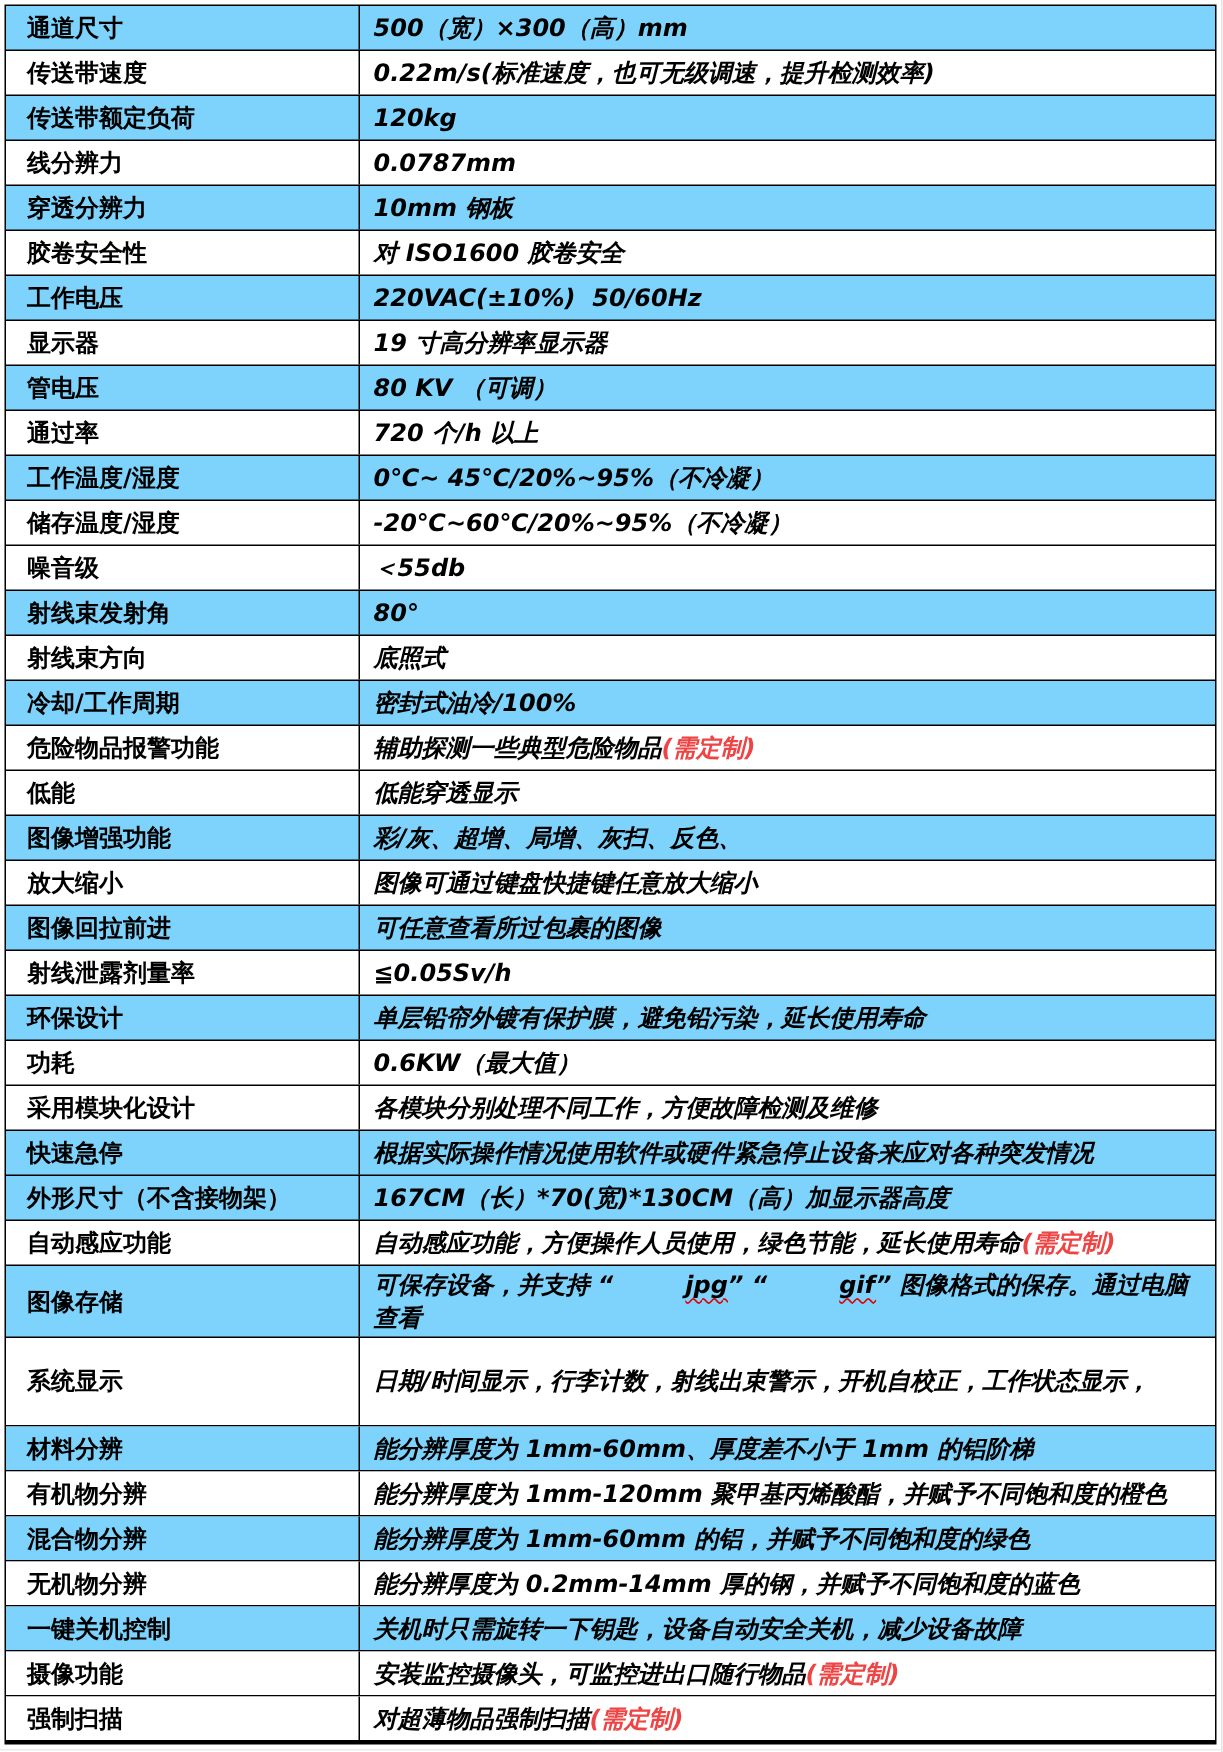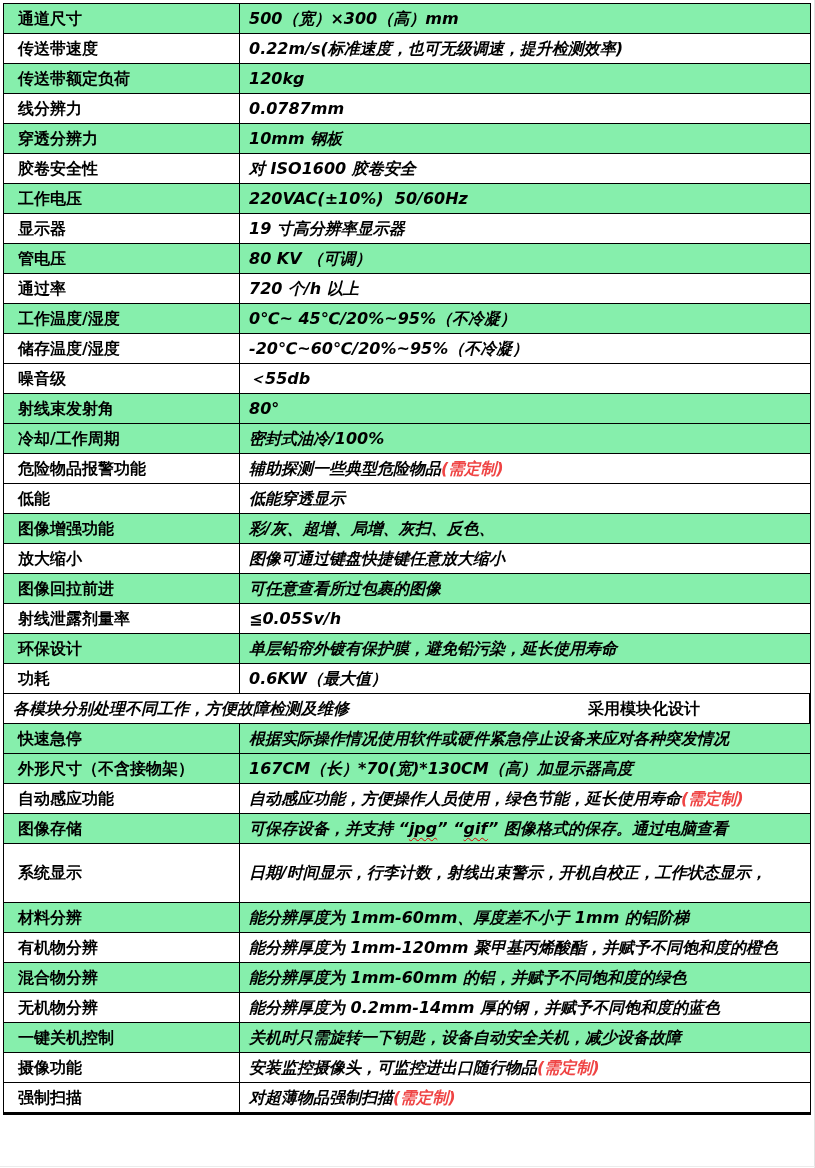--- a/index.html
+++ b/index.html
@@ -20,21 +20,21 @@
     border-bottom-width: 3px;
     background: #fff;
   }
   .row {
     display: flex;
     border-bottom: 1px solid #000;
     min-height: 29px;
     background: #ffffff;
   }
   .row:last-child { border-bottom: none; }
-  .row.shaded { background: #86efac; }
+  .row.shaded { background: #7dd3fc; }
   .row.tall { min-height: 58px; }
   .cell {
     box-sizing: border-box;
     display: flex;
     align-items: center;
     font-size: 16px;
     font-weight: bold;
     color: #000;
     line-height: 1.35;
   }
@@ -49,20 +49,21 @@
     padding: 2px 4px 2px 9px;
   }
   .value-text { white-space: pre-wrap; font-style: italic; }
   .row.tall .value-text { max-width: 543px; }
   .seg-red { color: #ef4444; }
   .seg-wavy {
     text-decoration: underline wavy #e00000;
     text-decoration-thickness: 1px;
     text-underline-offset: 3px;
     text-decoration-skip-ink: none;
+    margin-left: 48px;
   }
   .page-edge-right {
     position: absolute;
     right: 0; top: 0;
     width: 1px; height: 100%;
     background: #e3e3e3;
   }
   .page-edge-bottom {
     position: absolute;
     left: 0; bottom: 1px;
@@ -151,20 +152,26 @@
       <div class="cell value-cell">
         <div class="value-text"><span class="seg">＜55db</span></div>
       </div>
     </div>
     <div class="row shaded">
       <div class="cell label-cell">射线束发射角</div>
       <div class="cell value-cell">
         <div class="value-text"><span class="seg">80°</span></div>
       </div>
     </div>
+    <div class="row">
+      <div class="cell label-cell">射线束方向</div>
+      <div class="cell value-cell">
+        <div class="value-text"><span class="seg">底照式</span></div>
+      </div>
+    </div>
     <div class="row shaded">
       <div class="cell label-cell">冷却/工作周期</div>
       <div class="cell value-cell">
         <div class="value-text"><span class="seg">密封式油冷/100%</span></div>
       </div>
     </div>
     <div class="row">
       <div class="cell label-cell">危险物品报警功能</div>
       <div class="cell value-cell">
         <div class="value-text"><span class="seg">辅助探测一些典型危险物品</span><span class="seg-red">(需定制)</span></div>
@@ -206,24 +213,24 @@
         <div class="value-text"><span class="seg">单层铅帘外镀有保护膜，避免铅污染，延长使用寿命</span></div>
       </div>
     </div>
     <div class="row">
       <div class="cell label-cell">功耗</div>
       <div class="cell value-cell">
         <div class="value-text"><span class="seg">0.6KW（最大值）</span></div>
       </div>
     </div>
     <div class="row">
+      <div class="cell label-cell">采用模块化设计</div>
       <div class="cell value-cell">
         <div class="value-text"><span class="seg">各模块分别处理不同工作，方便故障检测及维修</span></div>
       </div>
-      <div class="cell label-cell">采用模块化设计</div>
     </div>
     <div class="row shaded">
       <div class="cell label-cell">快速急停</div>
       <div class="cell value-cell">
         <div class="value-text"><span class="seg">根据实际操作情况使用软件或硬件紧急停止设备来应对各种突发情况</span></div>
       </div>
     </div>
     <div class="row shaded">
       <div class="cell label-cell">外形尺寸（不含接物架）</div>
       <div class="cell value-cell">

